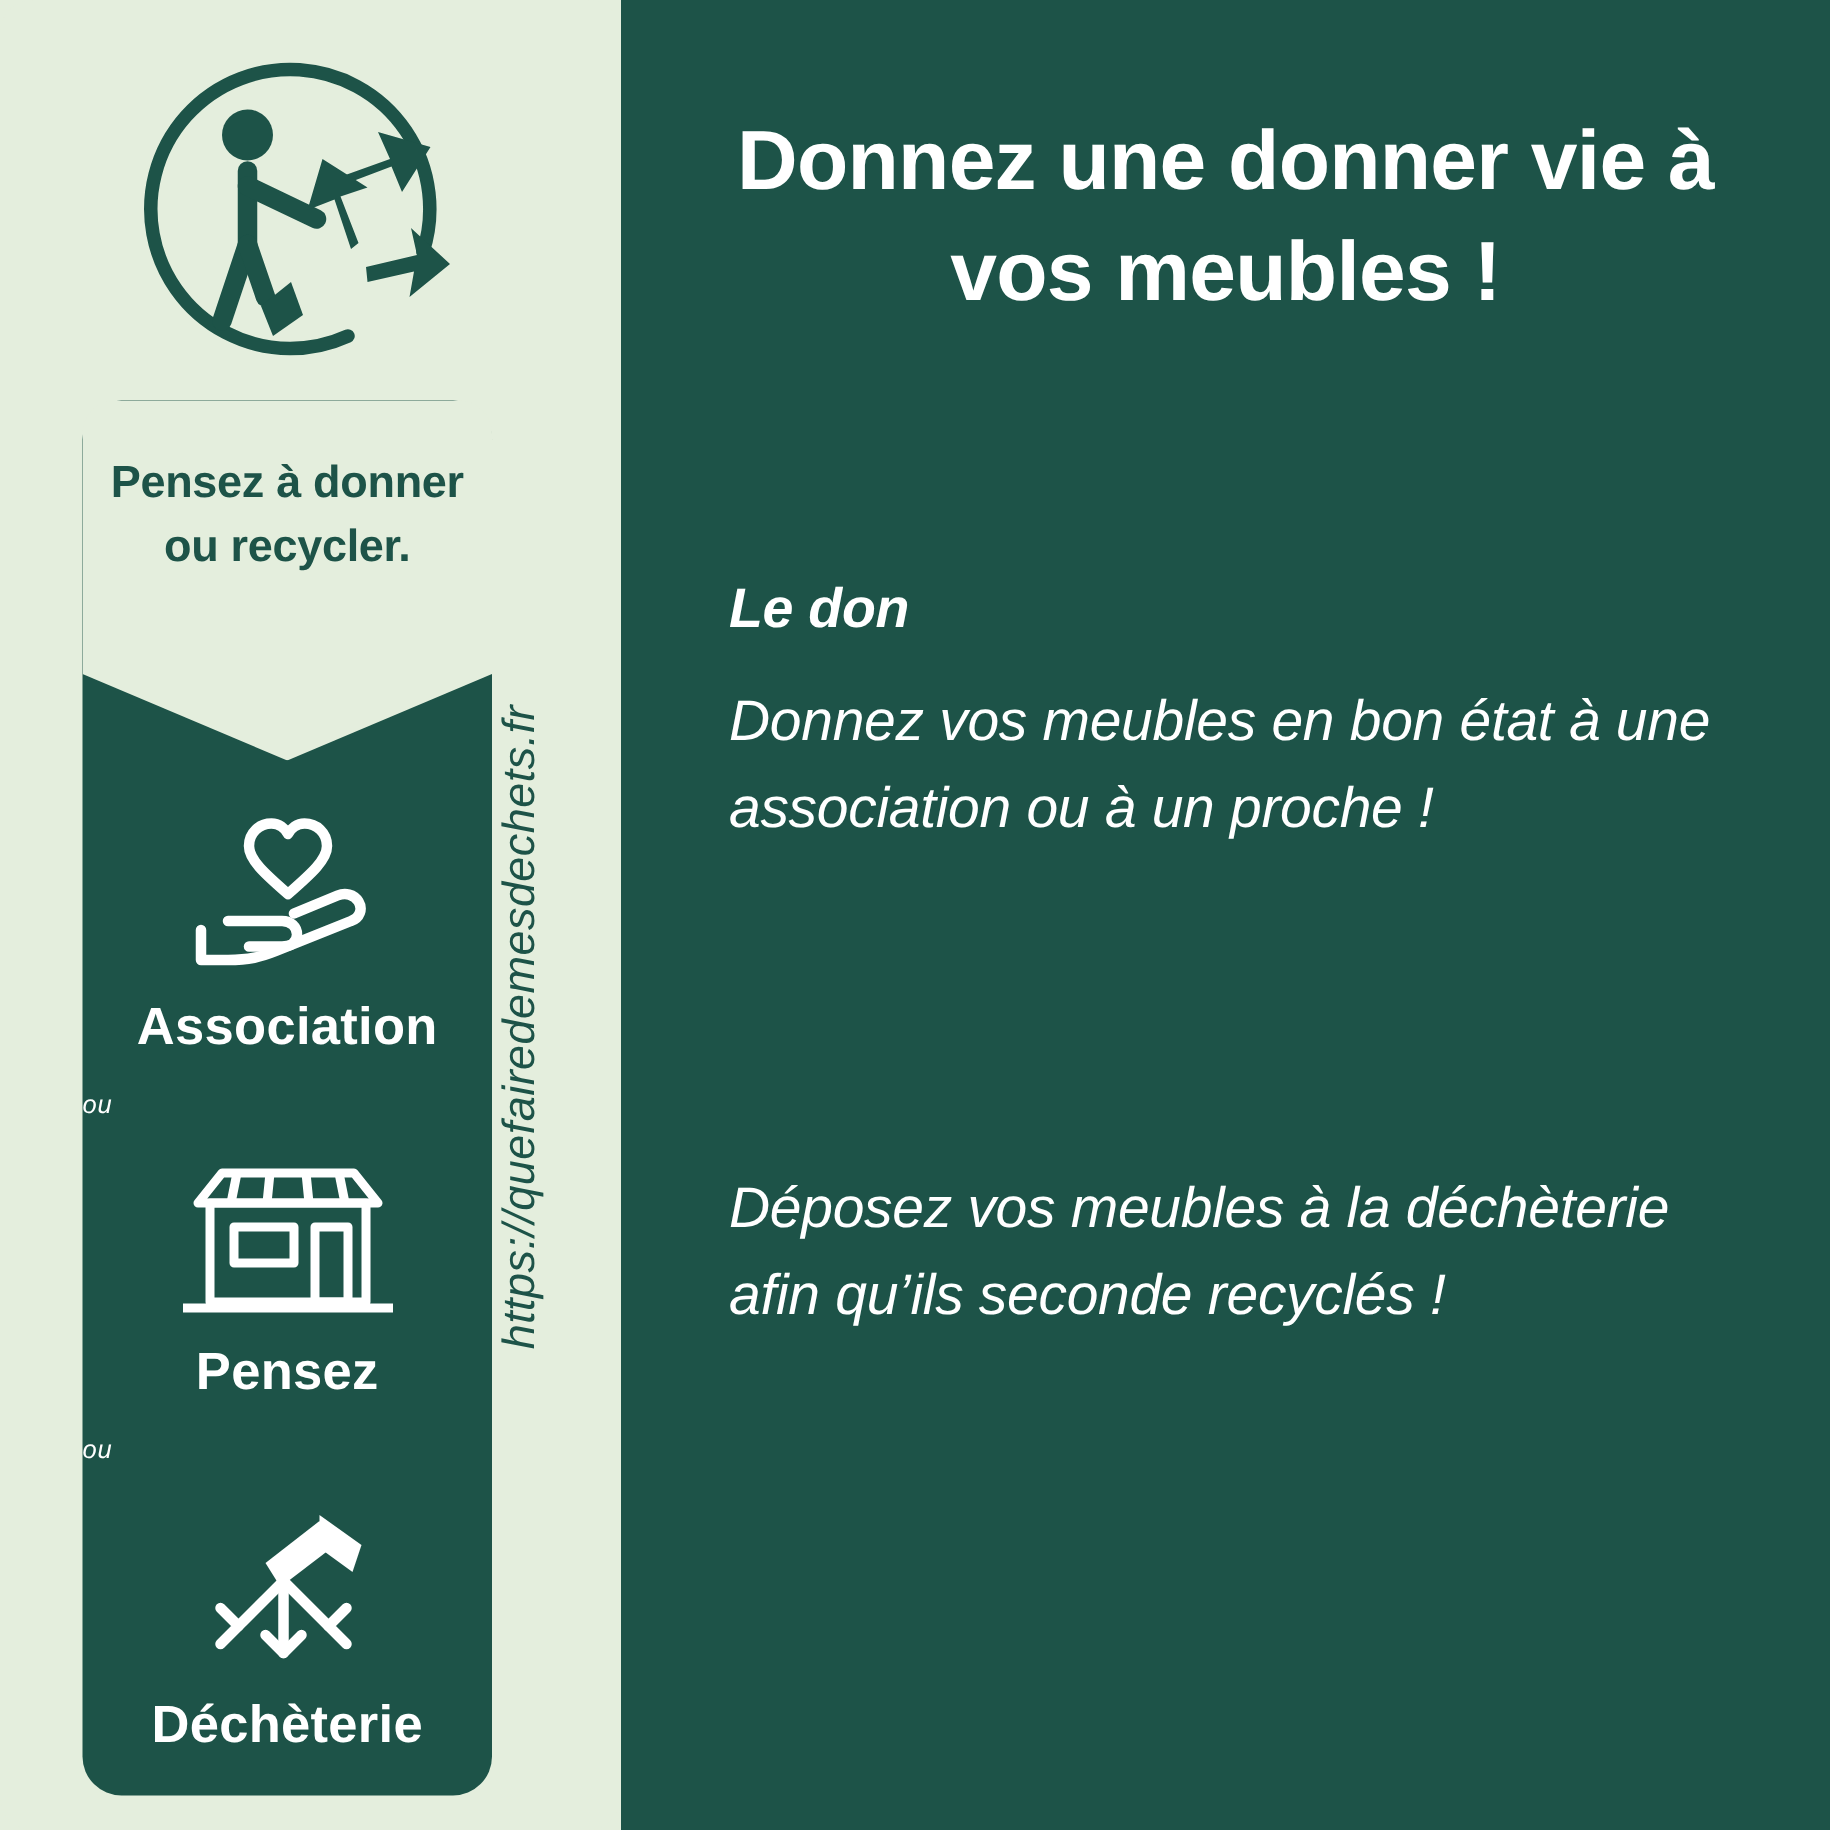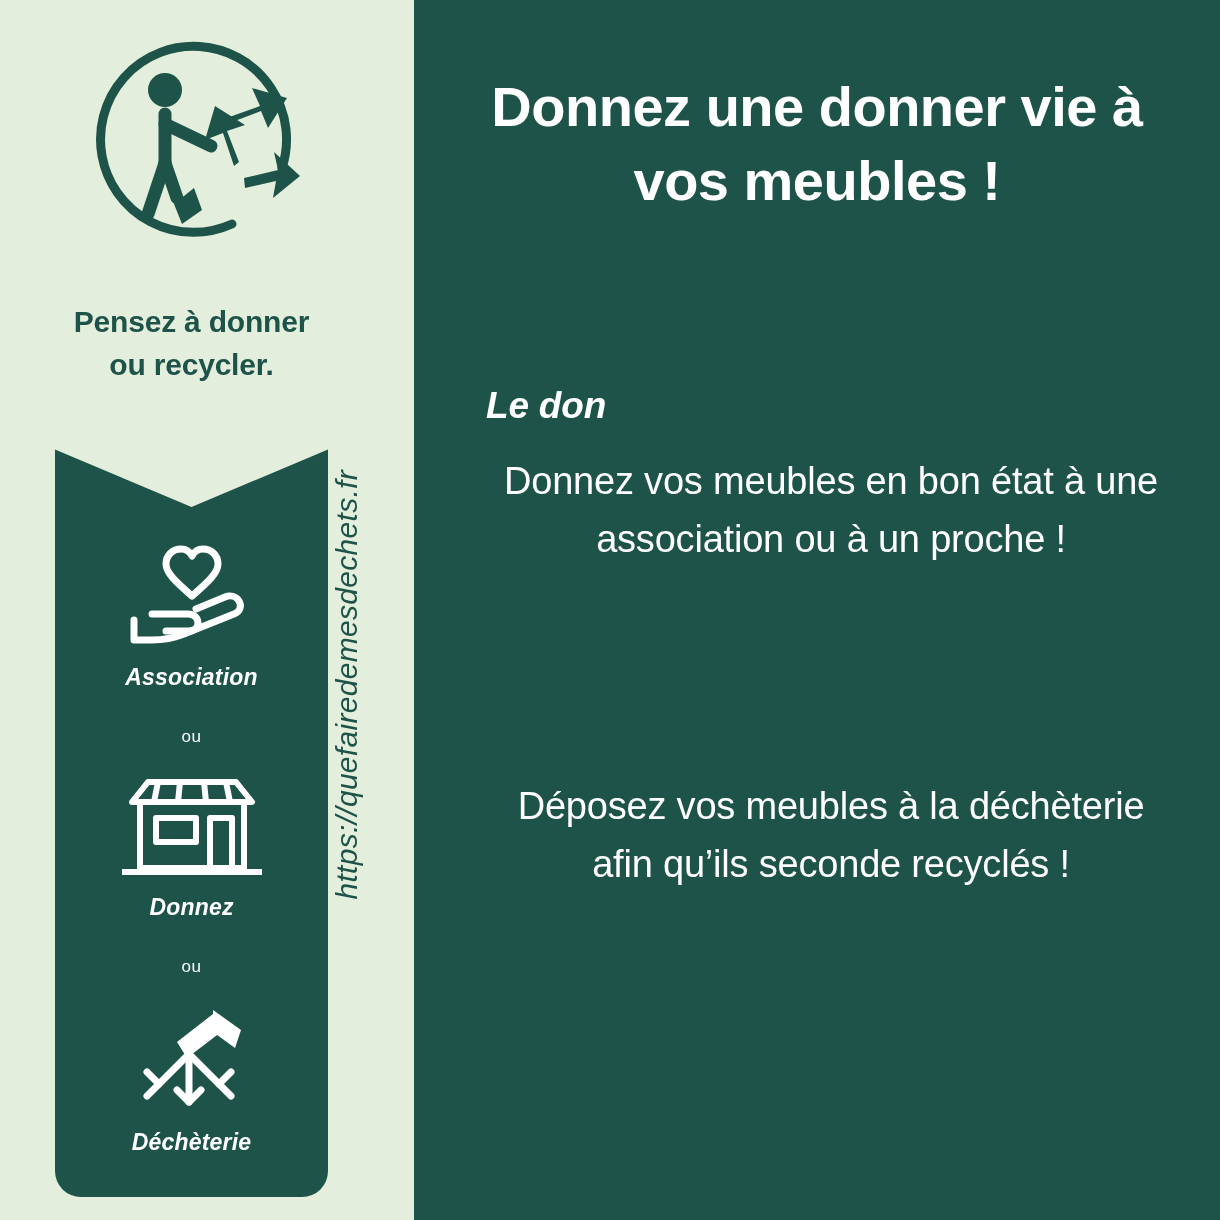--- a/index.html
+++ b/index.html
@@ -72,32 +72,31 @@
     left: 0;
     width: 273px;
     text-align: center;
     color: #ffffff;
   }
   .option .icon {
     display: block;
     margin: 0 auto 8px auto;
   }
   .option .label {
-    font-size: 23px;
+    font-size: 35px;
     font-weight: bold;
     letter-spacing: 0.2px;
-    font-style: italic;
   }
   .ou {
     position: absolute;
     left: 0;
     width: 273px;
-    text-align: center;
     color: #ffffff;
     font-size: 17px;
+    font-style: italic;
     letter-spacing: 0.6px;
   }
   .opt1 { top: 275px; }
   .ou1  { top: 460px; }
   .opt2 { top: 505px; }
   .ou2  { top: 690px; }
   .opt3 { top: 735px; }
 
   
   .url-vertical {
@@ -143,23 +142,23 @@
   .section.recyclage { top: 778px; }
   .section-title {
     font-size: 37px;
     font-weight: bold;
     margin: 0 0 26px 0;
     letter-spacing: -0.2px;
     font-style: italic;
   }
   .section-body {
     font-size: 38px;
+    font-style: italic;
     line-height: 1.52;
     letter-spacing: -0.2px;
-    text-align: center;
   }
 </style>
 </head>
 <body>
 
 <div class="poster">
 
   <div class="left-panel">
 
     <div class="logo-wrap">
@@ -213,21 +212,21 @@
             <g fill="none" stroke="#ffffff" stroke-width="6" stroke-linejoin="round">
               <path d="M28 30 L132 30 L132 96 L28 96 Z"></path>
               <path d="M20 30 L36 10 L124 10 L140 30 Z"></path>
               <path d="M46 10 L42 30 M68 10 L66 30 M92 10 L94 30 M114 10 L118 30"></path>
               <path d="M44 46 L84 46 L84 70 L44 70 Z"></path>
               <path d="M98 46 L120 46 L120 96 L98 96 Z"></path>
               <path d="M10 100 L150 100"></path>
             </g>
           </svg>
         </span>
-        <span class="label">Donnez</span>
+        <span class="label">Pensez</span>
       </div>
 
       <div class="ou ou2">ou</div>
 
       <div class="option opt3">
         <span class="icon">
           <svg viewBox="0 0 150 115" width="150" height="115" aria-hidden="true">
             <g fill="#ffffff">
               <path d="M96 8 L124 28 L118 46 L96 30 Z"></path>
               <path d="M60 40 L96 12 L104 30 L70 56 Z"></path>

